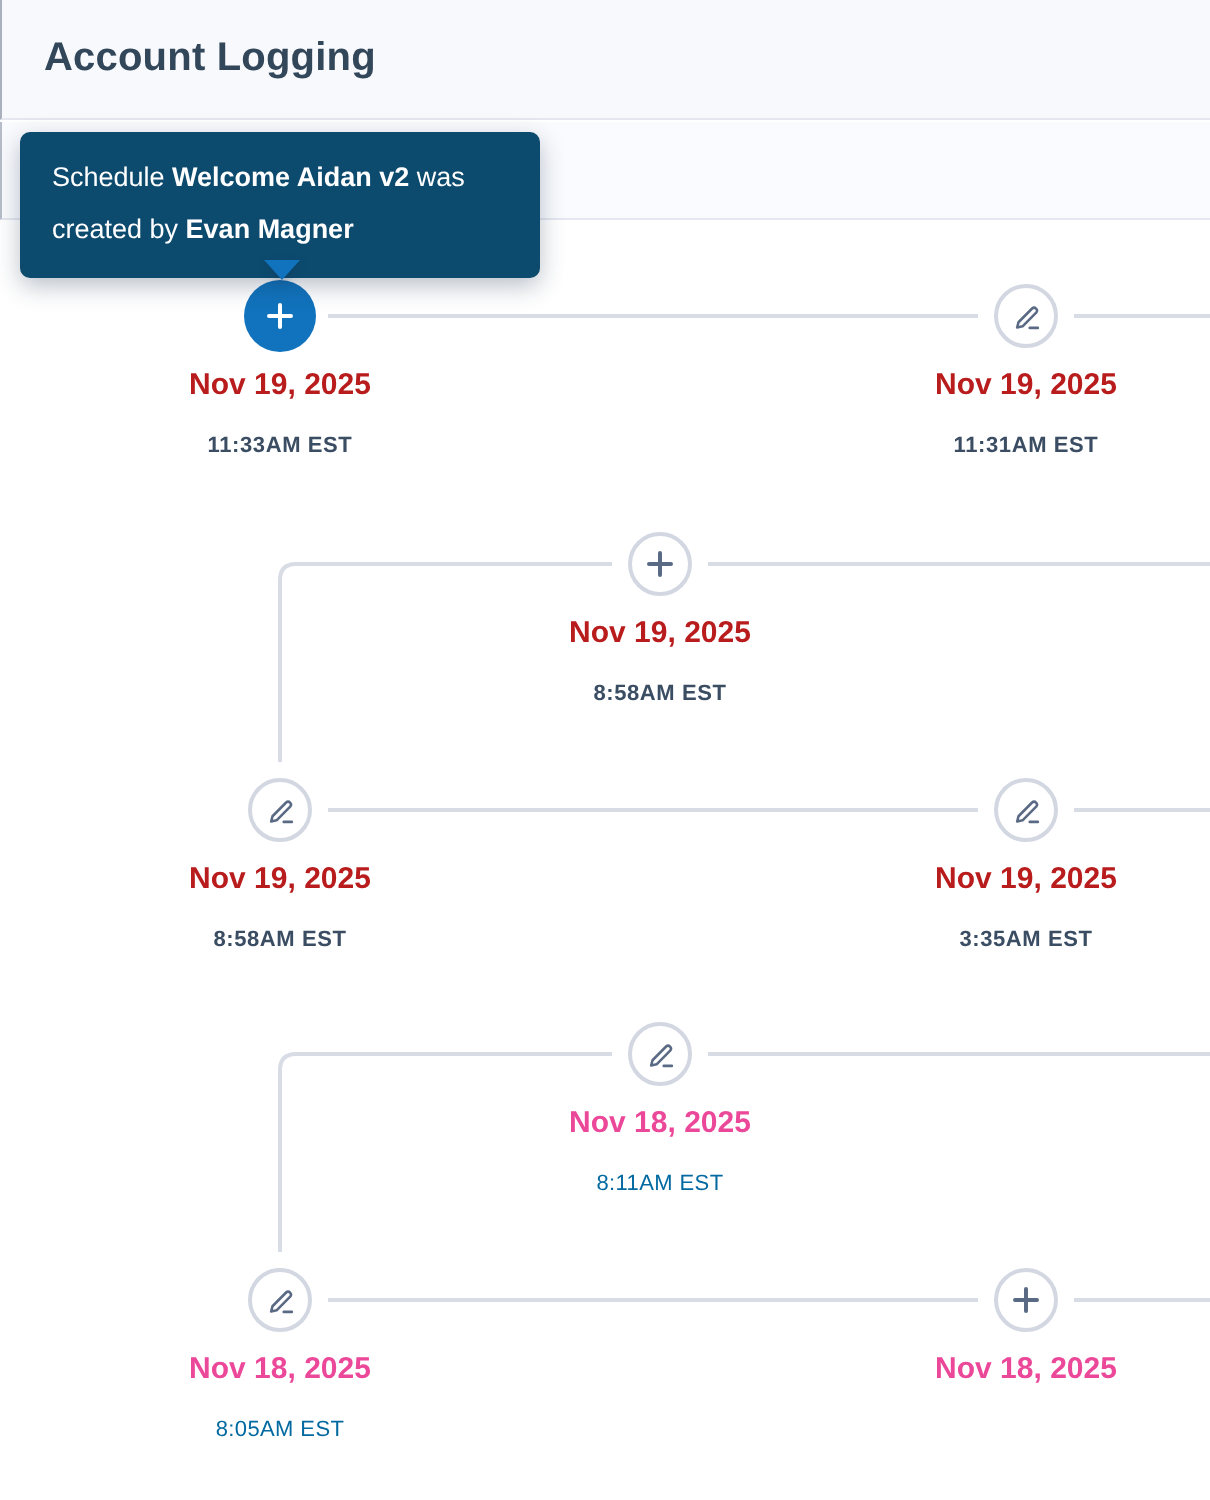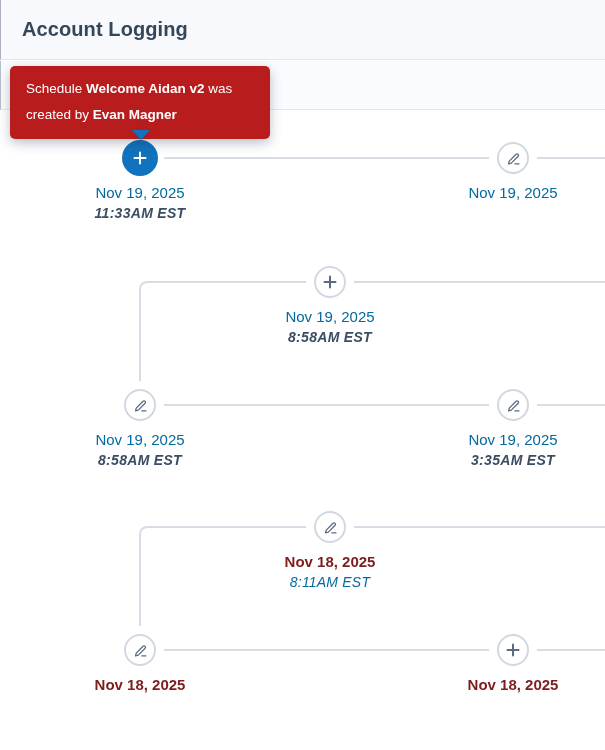--- a/index.html
+++ b/index.html
@@ -40,21 +40,21 @@
     font-weight: 700;
     color: #33475b;
     letter-spacing: 0.1px;
   }
   
   .tooltip {
     position: absolute;
     left: 10px; top: 66px;
     width: 260px;
     min-height: 64px;
-    background: #b91c1c;
+    background: #0c4a6e;
     border-radius: 5px;
     padding: 10px 16px 11px 16px;
     color: #ffffff;
     font-size: 13.5px;
     line-height: 26px;
     z-index: 30;
     box-shadow: 0 4px 12px rgba(25, 45, 75, 0.30);
   }
   .tooltip b { font-weight: 700; }
   .tooltip-caret {
@@ -107,34 +107,33 @@
     position: absolute;
     width: 180px;
     margin-left: -90px;
     text-align: center;
     z-index: 4;
   }
   .event-date {
     display: block;
     font-size: 15px;
     line-height: 20px;
-    color: #0369a1;
-    font-weight: 400;
+    color: #b91c1c;
+    font-weight: 700;
   }
   .event-time {
     display: block;
-    margin-top: 2px;
-    font-size: 14px;
+    margin-top: 12px;
+    font-size: 11px;
     line-height: 17px;
     color: #3b4d63;
     font-weight: 700;
     letter-spacing: 0.3px;
-    font-style: italic;
-  }
-  .emph-date .event-date { color: #7f1d1d; font-weight: 700; }
+  }
+  .emph-date .event-date { color: #ec4899; font-weight: 700; }
   .emph-date .event-time { color: #0369a1; font-weight: 400; letter-spacing: 0.2px; }
 </style>
 </head>
 <body>
 
 <div class="stage">
 
   <div class="header-band"></div>
   <div class="sub-band"></div>
   <h1 class="page-title">Account Logging</h1>
@@ -162,20 +161,21 @@
       <div class="node-halo" style="left: 513px; top: 158px;">
         <div class="node-circle">
           <svg width="17" height="17" viewBox="0 0 20 20">
             <path d="M5 13.1 L13.0 5.0 a1.7 1.7 0 0 1 2.4 2.4 L7.4 15.5 L4.2 16.2 Z" fill="none" stroke="currentColor" stroke-width="1.5" stroke-linejoin="round"></path>
             <path d="M11.6 16.4 H16.4" stroke="currentColor" stroke-width="1.5" stroke-linecap="round" fill="none"></path>
           </svg>
         </div>
       </div>
       <div class="event-label" style="left: 513px; top: 183px;">
         <span class="event-date">Nov 19, 2025</span>
+        <span class="event-time">11:31AM EST</span>
       </div>
       <div class="node-halo" style="left: 330px; top: 282px;">
         <div class="node-circle">
           <svg width="16" height="16" viewBox="0 0 16 16">
             <path d="M8 2.5 V13.5 M2.5 8 H13.5" stroke="currentColor" stroke-width="2" stroke-linecap="round" fill="none"></path>
           </svg>
         </div>
       </div>
       <div class="event-label" style="left: 330px; top: 307px;">
         <span class="event-date">Nov 19, 2025</span>
@@ -220,20 +220,21 @@
       <div class="node-halo" style="left: 140px; top: 650px;">
         <div class="node-circle">
           <svg width="17" height="17" viewBox="0 0 20 20">
             <path d="M5 13.1 L13.0 5.0 a1.7 1.7 0 0 1 2.4 2.4 L7.4 15.5 L4.2 16.2 Z" fill="none" stroke="currentColor" stroke-width="1.5" stroke-linejoin="round"></path>
             <path d="M11.6 16.4 H16.4" stroke="currentColor" stroke-width="1.5" stroke-linecap="round" fill="none"></path>
           </svg>
         </div>
       </div>
       <div class="event-label emph-date" style="left: 140px; top: 675px;">
         <span class="event-date">Nov 18, 2025</span>
+        <span class="event-time">8:05AM EST</span>
       </div>
       <div class="node-halo" style="left: 513px; top: 650px;">
         <div class="node-circle">
           <svg width="16" height="16" viewBox="0 0 16 16">
             <path d="M8 2.5 V13.5 M2.5 8 H13.5" stroke="currentColor" stroke-width="2" stroke-linecap="round" fill="none"></path>
           </svg>
         </div>
       </div>
       <div class="event-label emph-date" style="left: 513px; top: 675px;">
         <span class="event-date">Nov 18, 2025</span>

